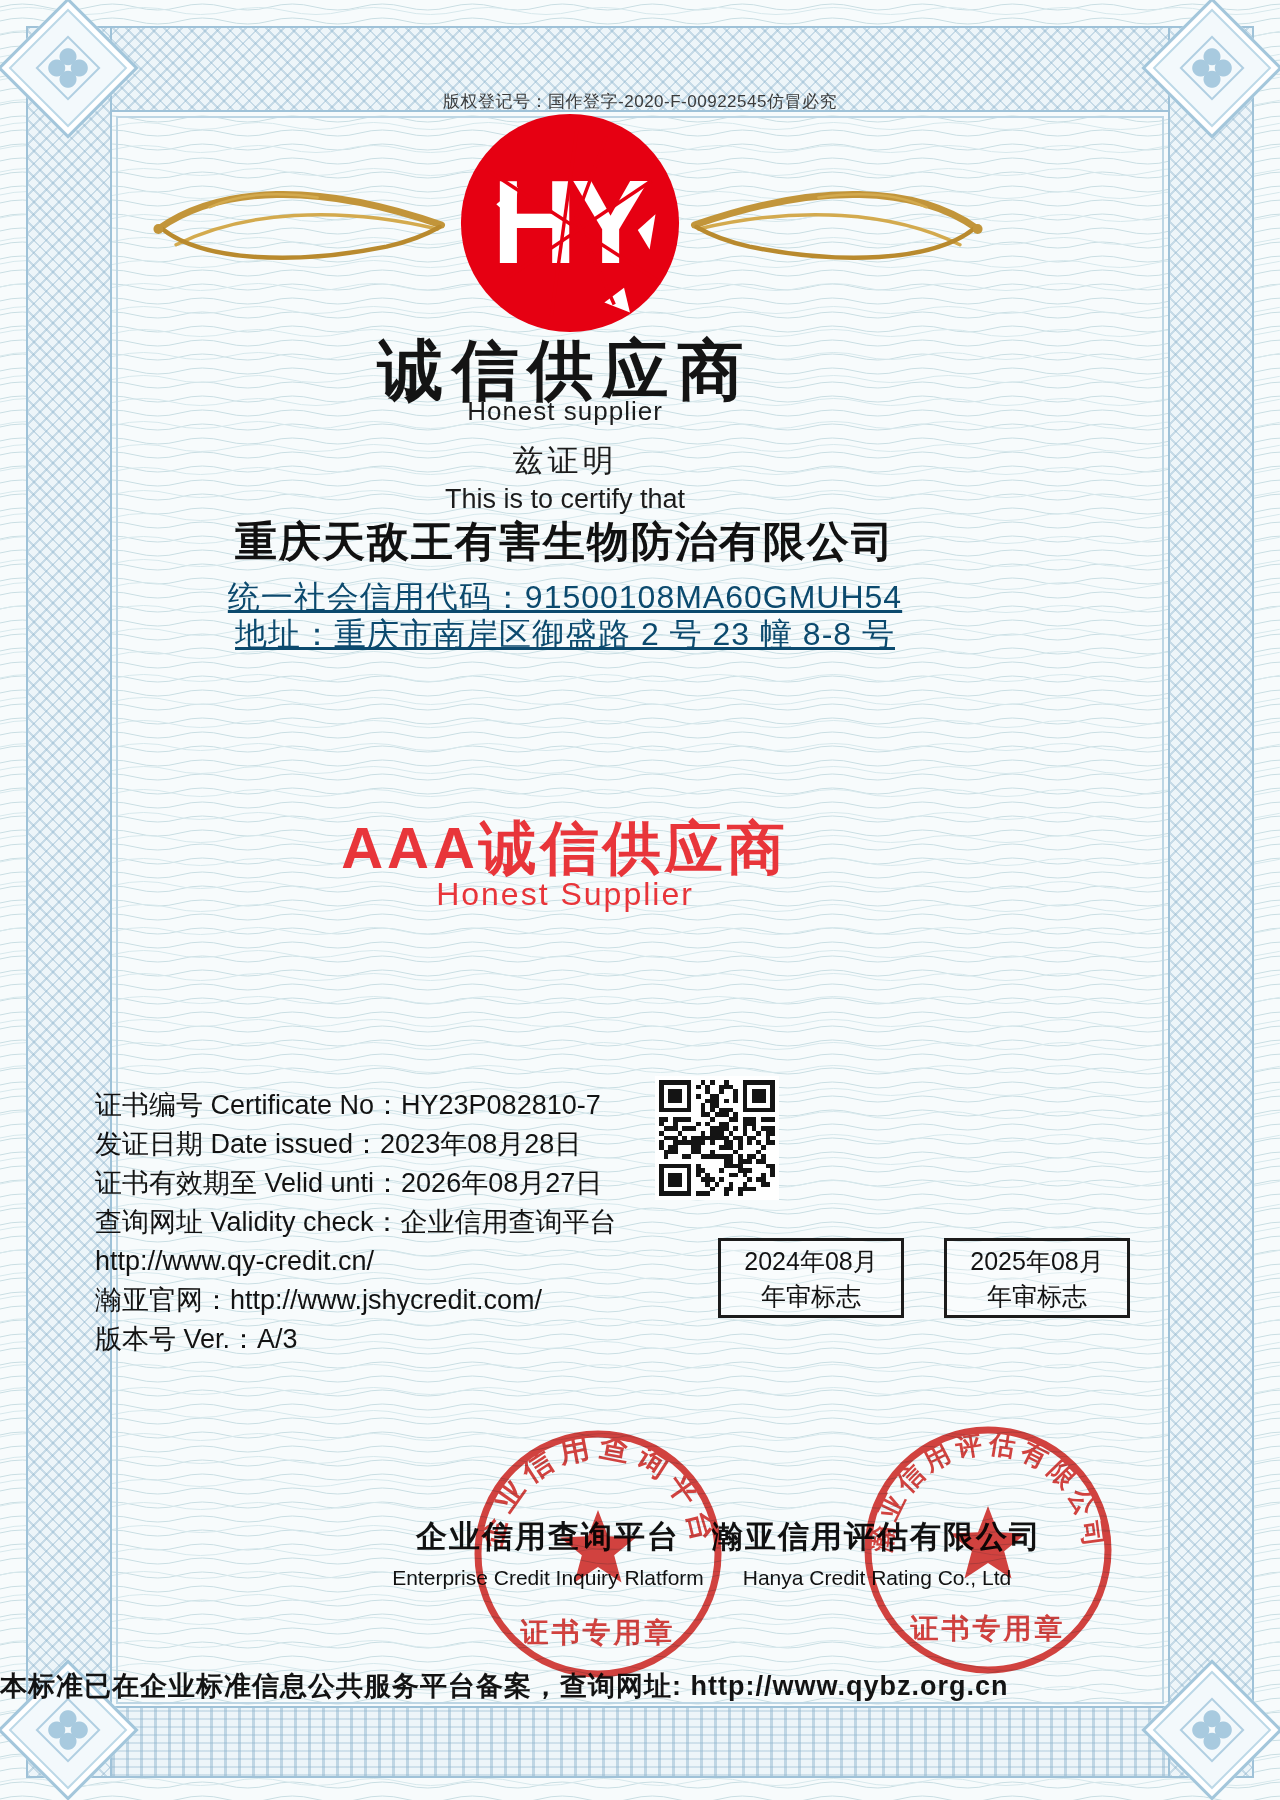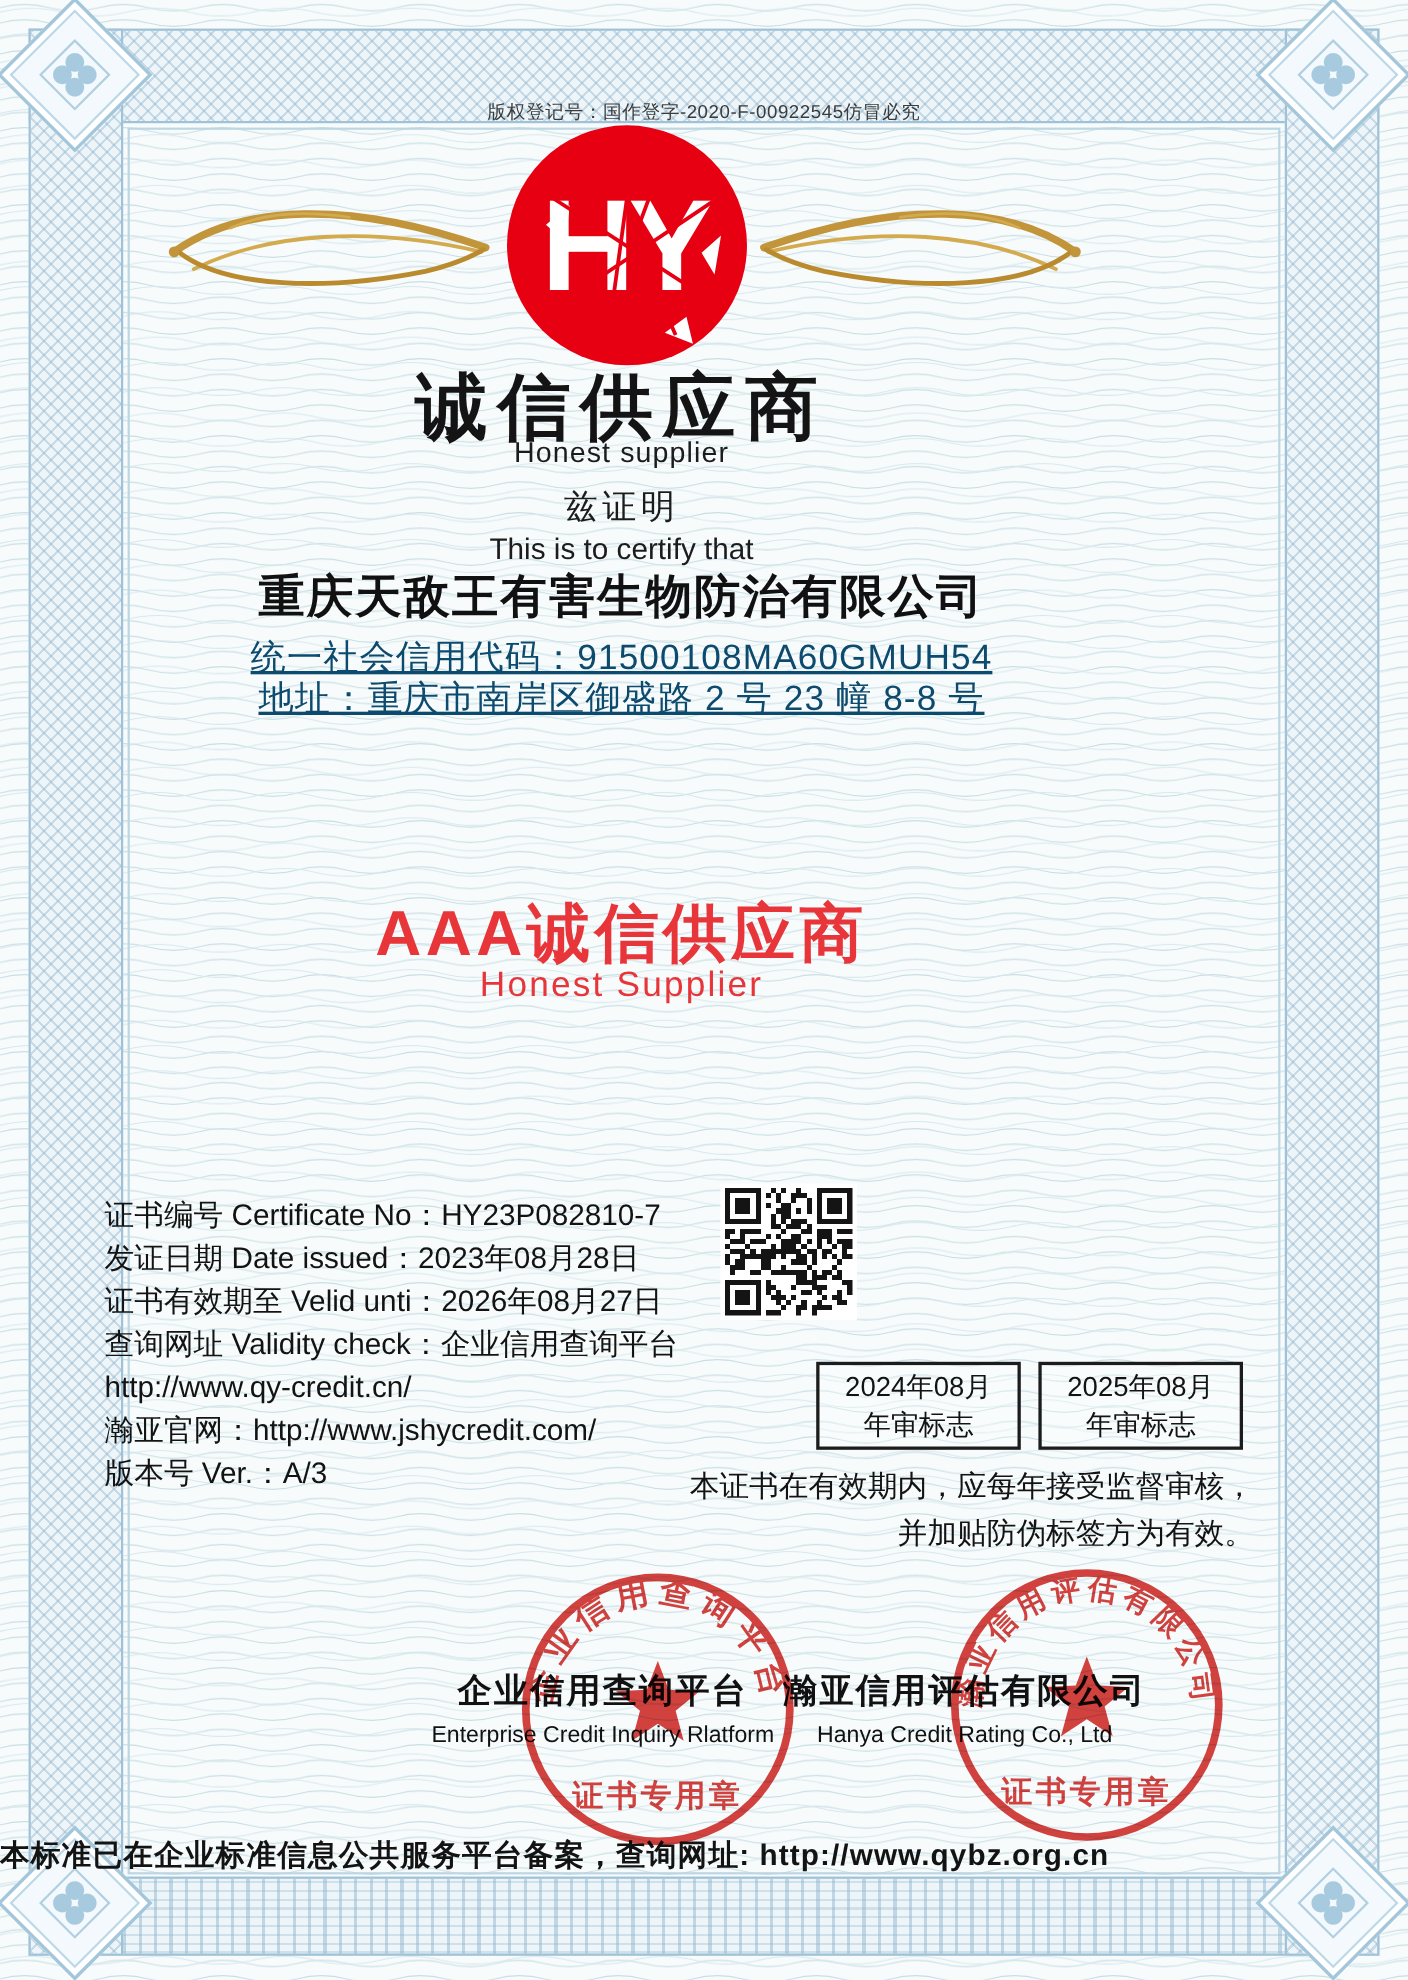--- a/index.html
+++ b/index.html
@@ -66,21 +66,21 @@
 
   .details{left:95px;top:1086px;width:560px;font-size:27px;color:#131313;line-height:39px;}
   .details .dline{white-space:nowrap;}
 
   .qr{left:655px;top:1076px;width:124px;height:124px;background:#fff;padding:4px;}
   .qr svg{width:100%;height:100%;}
   .qr-note{left:792px;top:1070px;width:352px;font-size:27px;line-height:41px;
     color:#131313;text-align:justify;}
   .mark-box{top:1238px;width:186px;height:80px;border:3px solid #1c1c1c;
     text-align:center;font-size:25px;color:#131313;line-height:35px;padding-top:3px;background:rgba(255,255,255,.25);}
-  .mark-1{left:742px;text-align:center;} .mark-2{left:944px;}
+  .mark-1{left:718px;text-align:center;} .mark-2{left:944px;}
   .validity{left:600px;top:1330px;width:540px;text-align:right;font-size:27px;
     line-height:43px;color:#131313;}
 
   .issuer{z-index:3;text-align:center;}
   .issuer .cn{font-size:31px;font-weight:700;color:#111;letter-spacing:2px;}
   .issuer .en{font-size:21px;color:#111;margin-top:8px;}
   .issuer-left{left:388px;top:1516px;width:320px;}
   .issuer-right{left:712px;top:1516px;width:330px;}
 
   .seal{position:absolute;width:260px;height:260px;z-index:4;opacity:.92;
@@ -411,24 +411,20 @@
 
   <div class="abs mark-box mark-1">
     <div>2024年08月</div>
     <div>年审标志</div>
   </div>
   <div class="abs mark-box mark-2">
     <div>2025年08月</div>
     <div>年审标志</div>
   </div>
 
-  <div class="abs validity">
-    <div>本证书在有效期内，应每年接受监督审核，</div>
-    <div>并加贴防伪标签方为有效。</div>
-  </div>
 
   <div class="abs issuer issuer-left">
     <div class="cn">企业信用查询平台</div>
     <div class="en">Enterprise Credit Inquiry Rlatform</div>
   </div>
   <div class="abs issuer issuer-right">
     <div class="cn">瀚亚信用评估有限公司</div>
     <div class="en">Hanya Credit Rating Co., Ltd</div>
   </div>
 

